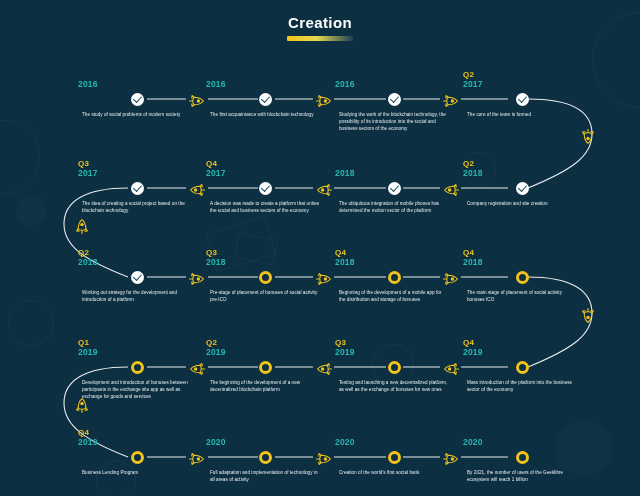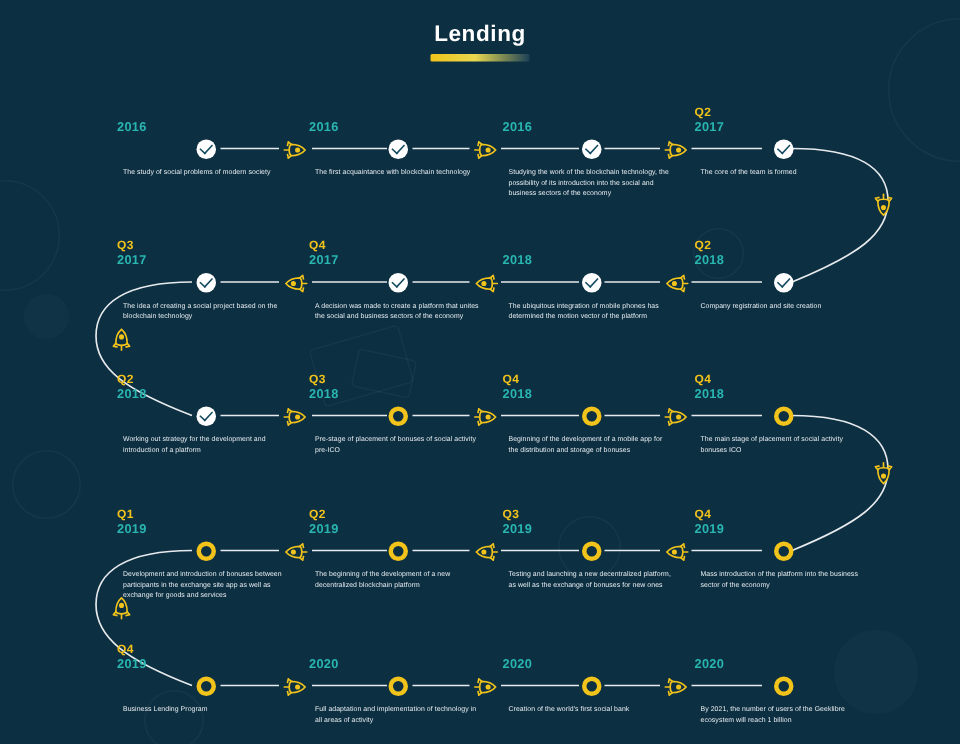--- a/index.html
+++ b/index.html
@@ -89,21 +89,21 @@
   <div class="deco-fill" style="left:16px; top:196px; width:30px; height:30px;"></div>
   <div class="deco" style="left:372px; top:344px; width:42px; height:42px;"></div>
   <div class="deco" style="left:462px; top:152px; width:34px; height:34px;"></div>
   <div class="deco" style="left:592px; top:12px; width:96px; height:96px;"></div>
   <div class="deco-poly" style="left:210px; top:224px; width:62px; height:40px; transform: rotate(-16deg); border-radius:3px;"></div>
   <div class="deco-poly" style="left:236px; top:236px; width:40px; height:26px; transform: rotate(12deg); border-radius:3px;"></div>
   <div class="deco" style="left:96px; top:460px; width:40px; height:40px;"></div>
   <div class="deco-fill" style="left:556px; top:420px; width:56px; height:56px;"></div>
 
   <div class="header">
-    <div class="title">Lending</div>
+    <div class="title">Creation</div>
     <div class="title-underline"></div>
   </div>
 
   <svg id="paths" viewBox="0 0 640 496">
     <g stroke="#ffffff" stroke-width="1.1" fill="none" opacity="0.9">
 
       <line x1="147" y1="99" x2="186" y2="99"></line>
       <line x1="208" y1="99" x2="258" y2="99"></line>
       <line x1="275" y1="99" x2="313" y2="99"></line>
       <line x1="334" y1="99" x2="386" y2="99"></line>

